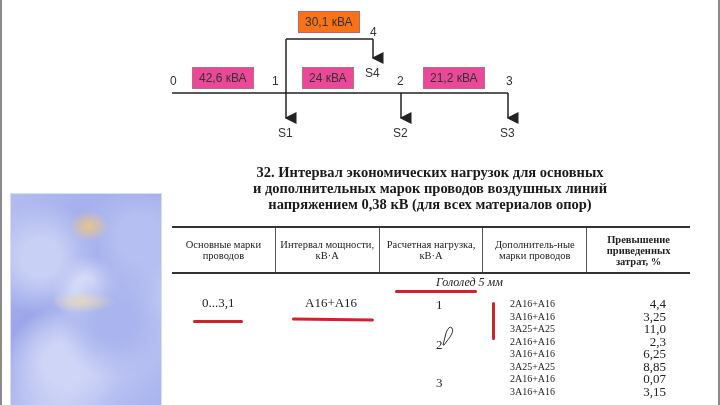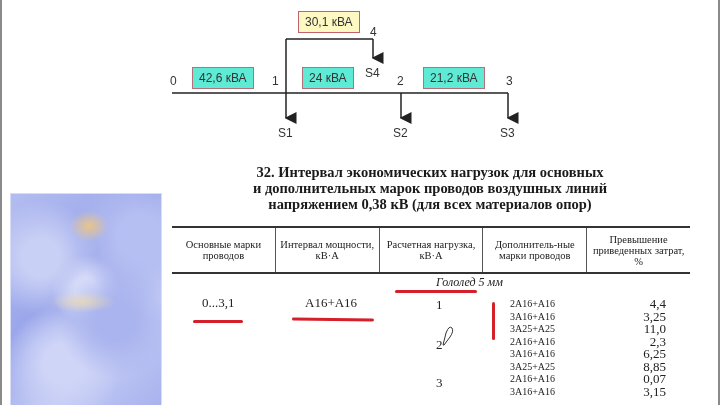--- a/index.html
+++ b/index.html
@@ -10,23 +10,23 @@
   }
   .frame-left { position: absolute; left: 0; top: 0; width: 2px; height: 405px; background: #8a8a8a; }
   .frame-right { position: absolute; right: 0; top: 0; width: 2px; height: 405px; background: #8a8a8a; }
 
   
   .diagram { position: absolute; left: 0; top: 0; width: 720px; height: 160px; }
   .diagram svg { position: absolute; left: 0; top: 0; }
   .load-box {
     position: absolute; height: 20px; line-height: 20px; padding: 0 6px;
     font-family: "Liberation Sans", sans-serif; font-size: 12px; color: #333;
-    border: 1px solid #b5707a; background: #5eead4; white-space: nowrap; text-align: center;
+    border: 1px solid #b5707a; background: #ec4899; white-space: nowrap; text-align: center;
   }
-  .load-box.orange { background: #fef9c3; border-color: #c0646a; }
+  .load-box.orange { background: #f97316; border-color: #c0646a; }
   .node-label, .sink-label {
     position: absolute; font-family: "Liberation Sans", sans-serif; font-size: 12px; color: #333;
   }
 
   
   .book-cover {
     position: absolute; left: 10px; top: 193px; width: 150px; height: 212px;
     background:
       radial-gradient(ellipse 28px 22px at 78px 32px, rgba(244,200,120,0.85), rgba(244,200,120,0) 70%),
       radial-gradient(ellipse 45px 14px at 72px 108px, rgba(240,220,170,0.7), rgba(240,220,170,0) 75%),
@@ -48,21 +48,21 @@
   
   .table-header {
     position: absolute; left: 172px; top: 226px; width: 518px; height: 44px;
     border-top: 2px solid #333; border-bottom: 2px solid #333; display: flex;
   }
   .th {
     flex: 1; font-size: 10.5px; line-height: 11px; color: #222; text-align: center;
     display: flex; align-items: center; justify-content: center;
     border-right: 1px solid #555; padding: 0 4px;
   }
-  .th:last-child { border-right: none; }
+  .th:last-child { border-right: none; font-weight: bold; }
 
   .section-label {
     position: absolute; left: 398px; top: 275px; font-style: italic; font-size: 12px; color: #222; margin-left: 38px;
   }
   .cell { position: absolute; font-size: 13px; color: #222; line-height: 12.5px; }
   .col-interval { left: 202px; top: 297px; }
   .col-main { left: 305px; top: 297px; }
   .calc { position: absolute; font-size: 13px; color: #222; }
   .add-list { position: absolute; left: 510px; top: 298px; font-size: 10px; line-height: 12.5px; color: #222; }
   .pct-list { position: absolute; left: 600px; top: 298px; width: 66px; font-size: 13px; line-height: 12.5px; color: #222; text-align: right; }

